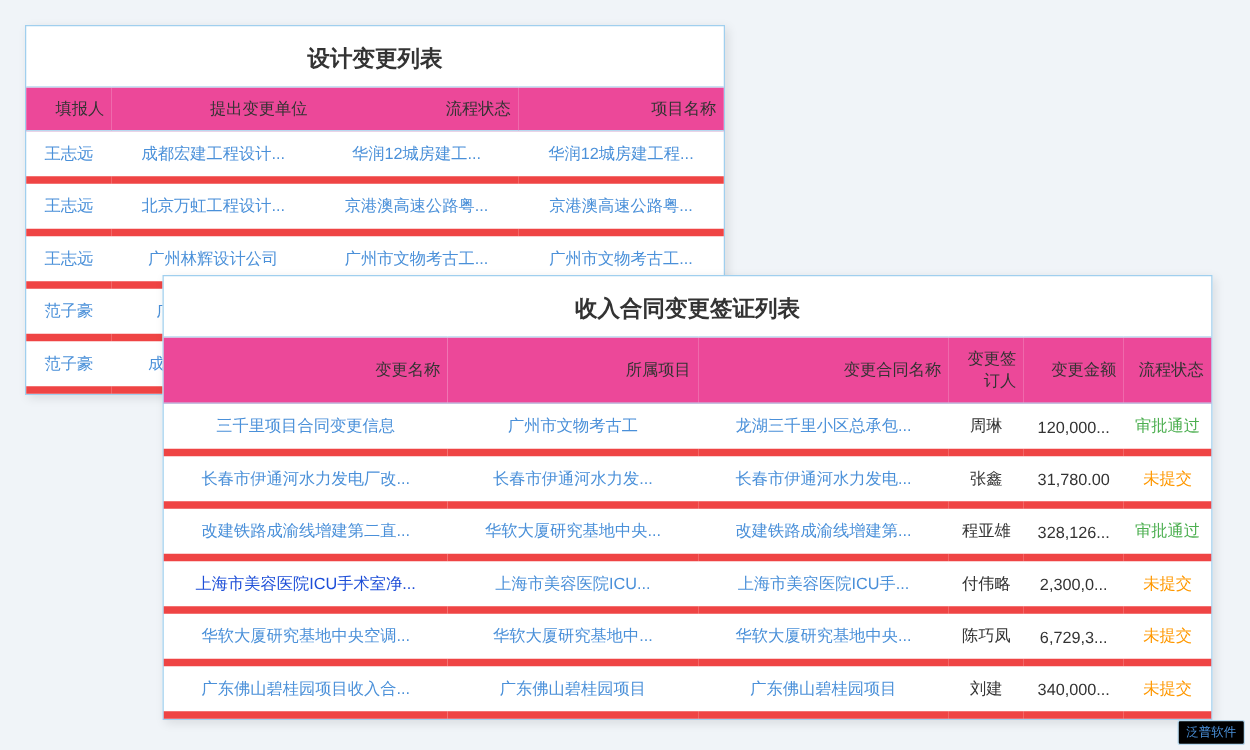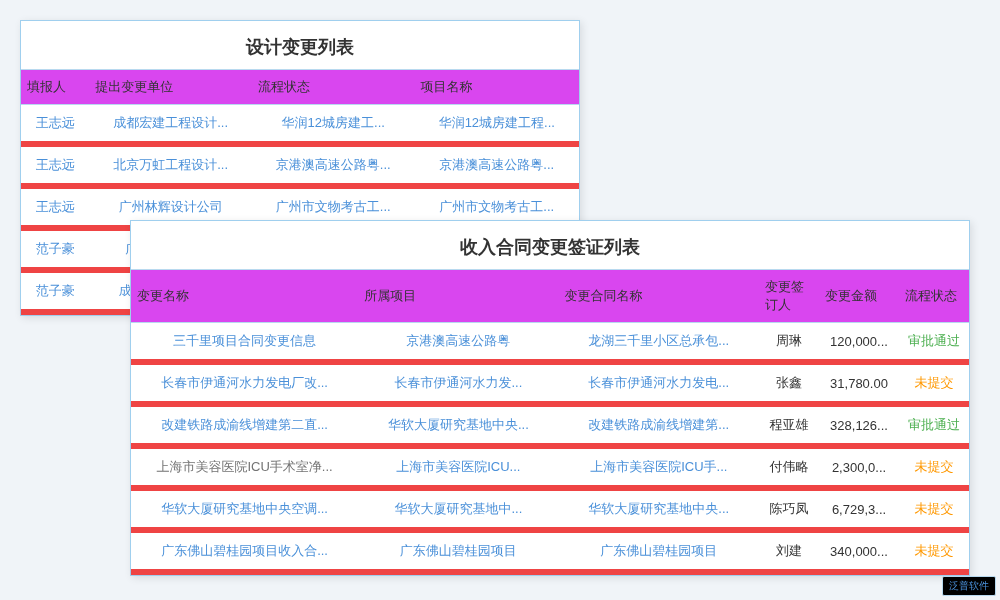--- a/index.html
+++ b/index.html
@@ -50,24 +50,24 @@
       padding: 14px 0 10px 0;
     }
 
     table {
       width: 100%;
       border-collapse: collapse;
       font-size: 13px;
     }
 
     thead tr th {
-      background: #d946ef;
+      background: #ec4899;
       color: #333;
       padding: 8px 6px;
-      text-align: left;
+      text-align: right;
       border-top: 1px solid #b8d9ef;
       border-bottom: 1px solid #b8d9ef;
       font-weight: normal;
     }
 
     tbody tr {
       border-bottom: 6px solid #ef4444;
     }
 
     tbody tr td {
@@ -153,21 +153,21 @@
           <th>所属项目</th>
           <th>变更合同名称</th>
           <th style="width:60px">变更签订人</th>
           <th style="width:80px">变更金额</th>
           <th style="width:70px">流程状态</th>
         </tr>
       </thead>
       <tbody id="table2-body">
       <tr>
             <td title="三千里项目合同变更信息" style="max-width: 170px; overflow: hidden; text-overflow: ellipsis; color: rgb(74, 144, 217);">三千里项目合同变更信息</td>
-            <td title="龙湖三千里小区" style="max-width: 150px; overflow: hidden; text-overflow: ellipsis; color: rgb(74, 144, 217);">京港澳高速公路粤</td>
+            <td title="龙湖三千里小区" style="max-width: 150px; overflow: hidden; text-overflow: ellipsis; color: rgb(74, 144, 217);">广州市文物考古工</td>
             <td title="龙湖三千里小区总承包..." style="max-width: 150px; overflow: hidden; text-overflow: ellipsis; color: rgb(74, 144, 217);">龙湖三千里小区总承包...</td>
             <td title="周琳" style="max-width: 80px; overflow: hidden; text-overflow: ellipsis; color: rgb(51, 51, 51);">周琳</td>
             <td title="120,000..." style="max-width: 80px; overflow: hidden; text-overflow: ellipsis; color: rgb(51, 51, 51);">120,000...</td>
             <td title="审批通过" style="max-width: 80px; overflow: hidden; text-overflow: ellipsis; color: rgb(76, 175, 80);">审批通过</td>
           </tr>
           <tr>
             <td title="长春市伊通河水力发电厂改..." style="max-width: 170px; overflow: hidden; text-overflow: ellipsis; color: rgb(74, 144, 217);">长春市伊通河水力发电厂改...</td>
             <td title="长春市伊通河水力发..." style="max-width: 150px; overflow: hidden; text-overflow: ellipsis; color: rgb(74, 144, 217);">长春市伊通河水力发...</td>
             <td title="长春市伊通河水力发电..." style="max-width: 150px; overflow: hidden; text-overflow: ellipsis; color: rgb(74, 144, 217);">长春市伊通河水力发电...</td>
             <td title="张鑫" style="max-width: 80px; overflow: hidden; text-overflow: ellipsis; color: rgb(51, 51, 51);">张鑫</td>
@@ -176,21 +176,21 @@
           </tr>
           <tr>
             <td title="改建铁路成渝线增建第二直..." style="max-width: 170px; overflow: hidden; text-overflow: ellipsis; color: rgb(74, 144, 217);">改建铁路成渝线增建第二直...</td>
             <td title="改建铁路成渝线增建..." style="max-width: 150px; overflow: hidden; text-overflow: ellipsis; color: rgb(74, 144, 217);">华软大厦研究基地中央...</td>
             <td title="改建铁路成渝线增建第..." style="max-width: 150px; overflow: hidden; text-overflow: ellipsis; color: rgb(74, 144, 217);">改建铁路成渝线增建第...</td>
             <td title="程亚雄" style="max-width: 80px; overflow: hidden; text-overflow: ellipsis; color: rgb(51, 51, 51);">程亚雄</td>
             <td title="328,126..." style="max-width: 80px; overflow: hidden; text-overflow: ellipsis; color: rgb(51, 51, 51);">328,126...</td>
             <td title="审批通过" style="max-width: 80px; overflow: hidden; text-overflow: ellipsis; color: rgb(76, 175, 80);">审批通过</td>
           </tr>
           <tr>
-            <td title="上海市美容医院ICU手术室净..." style="max-width: 170px; overflow: hidden; text-overflow: ellipsis; color: #737373;">上海市美容医院ICU手术室净...</td>
+            <td title="上海市美容医院ICU手术室净..." style="max-width: 170px; overflow: hidden; text-overflow: ellipsis; color: #1d4ed8;">上海市美容医院ICU手术室净...</td>
             <td title="上海市美容医院ICU..." style="max-width: 150px; overflow: hidden; text-overflow: ellipsis; color: rgb(74, 144, 217);">上海市美容医院ICU...</td>
             <td title="上海市美容医院ICU手..." style="max-width: 150px; overflow: hidden; text-overflow: ellipsis; color: rgb(74, 144, 217);">上海市美容医院ICU手...</td>
             <td title="付伟略" style="max-width: 80px; overflow: hidden; text-overflow: ellipsis; color: rgb(51, 51, 51);">付伟略</td>
             <td title="2,300,0..." style="max-width: 80px; overflow: hidden; text-overflow: ellipsis; color: rgb(51, 51, 51);">2,300,0...</td>
             <td title="未提交" style="max-width: 80px; overflow: hidden; text-overflow: ellipsis; color: rgb(255, 152, 0);">未提交</td>
           </tr>
           <tr>
             <td title="华软大厦研究基地中央空调..." style="max-width: 170px; overflow: hidden; text-overflow: ellipsis; color: rgb(74, 144, 217);">华软大厦研究基地中央空调...</td>
             <td title="华软大厦研究基地中..." style="max-width: 150px; overflow: hidden; text-overflow: ellipsis; color: rgb(74, 144, 217);">华软大厦研究基地中...</td>
             <td title="华软大厦研究基地中央..." style="max-width: 150px; overflow: hidden; text-overflow: ellipsis; color: rgb(74, 144, 217);">华软大厦研究基地中央...</td>

